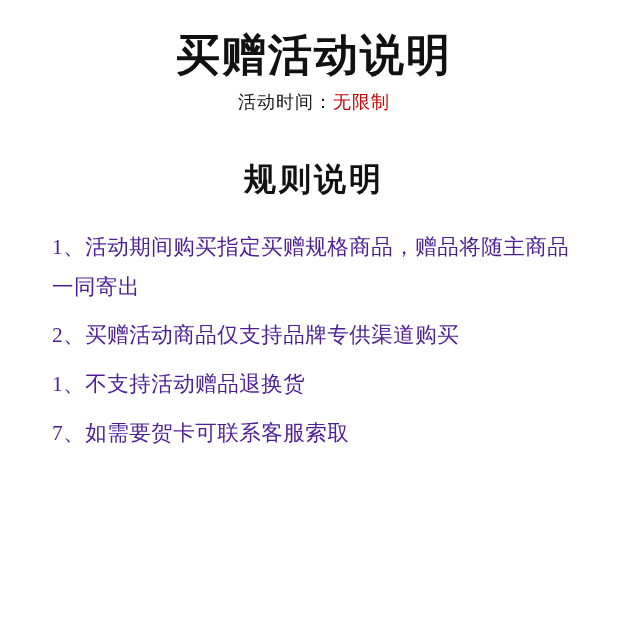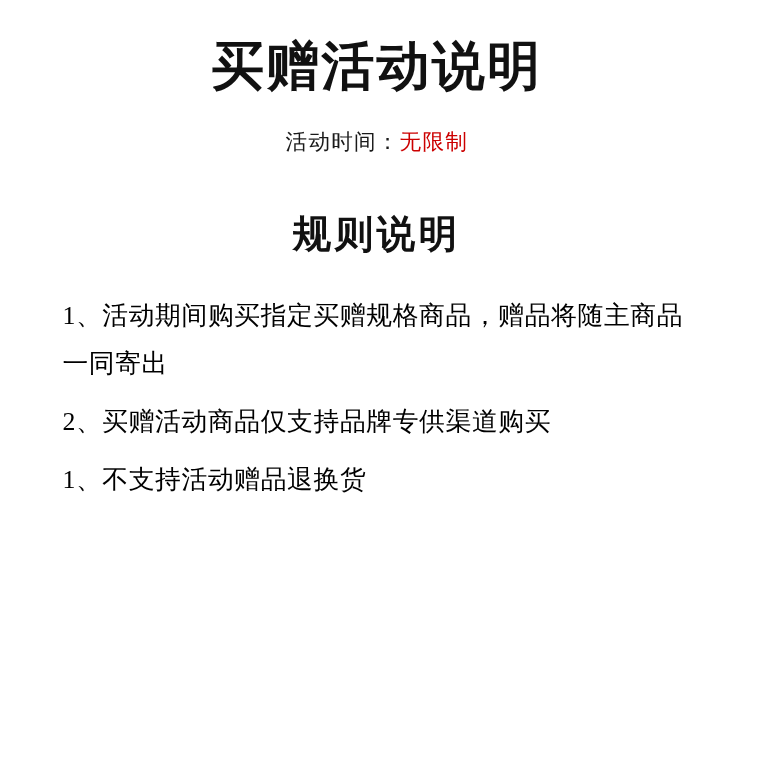--- a/index.html
+++ b/index.html
@@ -26,21 +26,21 @@
   .main-title {
     font-size: 44px;
     font-weight: bold;
     letter-spacing: 2px;
     line-height: 1.2;
     margin-top: 8px;
     text-align: center;
     color: #111111;
   }
   .subtitle-row {
-    margin-top: 23px;
+    margin-top: 7px;
     font-size: 18px;
     text-align: center;
     letter-spacing: 1px;
     color: #1a1a1a;
   }
   .subtitle-row .highlight {
     color: #cc0000;
   }
   .section-title {
     margin-top: 44px;
@@ -53,21 +53,21 @@
   .rules {
     margin-top: 26px;
     width: 100%;
     box-sizing: border-box;
     padding: 0 14px 0 18px;
   }
   .rule {
     font-size: 21.5px;
     line-height: 1.85;
     letter-spacing: 0.5px;
-    color: #000000;
+    color: #4c1d95;
     margin-bottom: 9px;
     text-align: left;
     white-space: pre-wrap;
   }
   .rule:last-child {
     margin-bottom: 0;
   }
 </style>
 </head>
 <body>
@@ -79,15 +79,16 @@
   <div class="subtitle-row">
     <span>活动时间：</span><span class="highlight">无限制</span>
   </div>
 
   <div class="section-title">规则说明</div>
 
   <div class="rules">
     <div class="rule">1、活动期间购买指定买赠规格商品，赠品将随主商品一同寄出</div>
     <div class="rule">2、买赠活动商品仅支持品牌专供渠道购买</div>
     <div class="rule">1、不支持活动赠品退换货</div>
+    <div class="rule">7、如需要贺卡可联系客服索取</div>
   </div>
 
 </div>
 
 </body></html>

